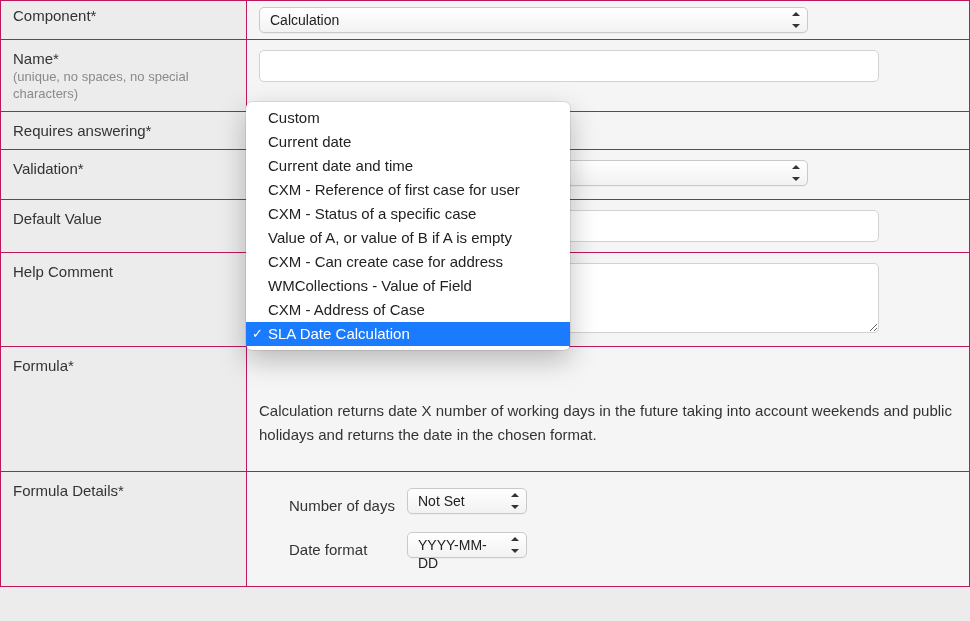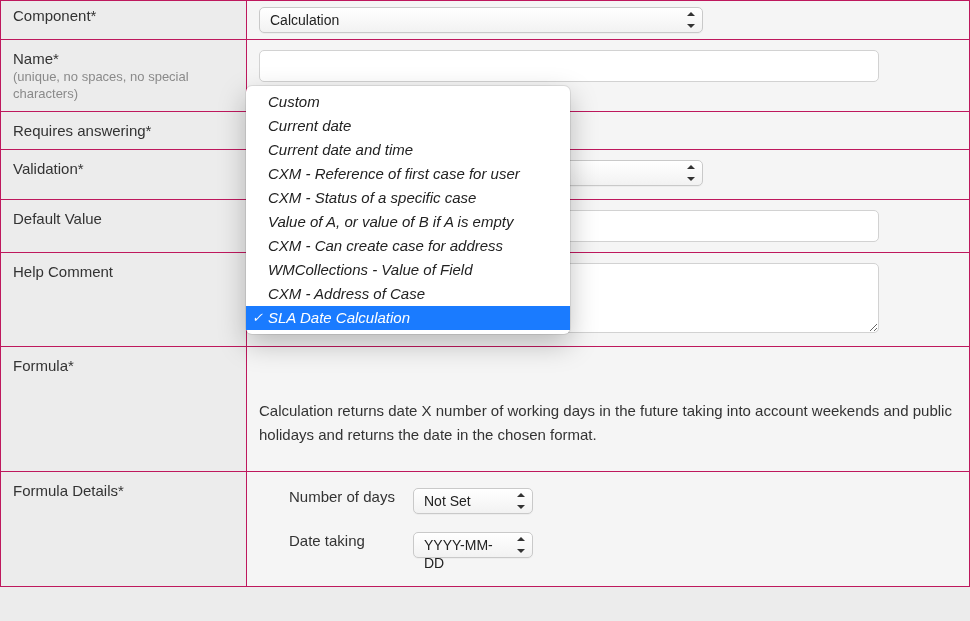--- a/index.html
+++ b/index.html
@@ -31,21 +31,21 @@
   .label-text { color: #333; }
   .label-hint { color: #8a8a8a; font-size: 13px; }
 
   
   .select-wrap {
     position: relative;
     display: inline-block;
     width: 440px;
   }
   .select-wrap.small { width: 120px; }
-  .select-wrap.mid { width: 444px; }
+  .select-wrap.mid { width: 549px; }
   .select-box {
     width: 100%;
     height: 26px;
     background: linear-gradient(#ffffff,#f2f2f2);
     border: 1px solid #c9c9c9;
     border-radius: 5px;
     padding: 3px 24px 3px 10px;
     font-size: 14px;
     color: #222;
     line-height: 18px;
@@ -84,36 +84,35 @@
     border-radius: 5px;
     background: #fff;
     padding: 6px 10px;
     font-size: 14px;
     resize: both;
   }
 
   .desc-text { color: #333; font-size: 15px; line-height: 1.6; max-width: 700px; }
 
   
-  .kv-row { display:flex; align-items:flex-start; gap:14px; margin:6px 0 18px 30px; }
+  .kv-row { display:flex; align-items:flex-end; gap:8px; margin:6px 0 18px 30px; }
   .kv-label { width: 110px; color:#333; font-size:15px; }
 
   
   .popover {
     position: absolute;
-    left: 246px; top: 86px;
+    left: 246px; top: 102px;
     width: 324px;
     background: #fff;
     border-radius: 6px;
     box-shadow: 0 10px 28px rgba(0,0,0,.25), 0 0 0 1px rgba(0,0,0,.08);
     padding: 4px 0;
     z-index: 50;
     font-size: 15px;
     color: #222;
-    font-style: italic;
   }
   .popover .opt {
     padding: 2px 14px 2px 22px;
     line-height: 20px;
     white-space: nowrap;
     cursor: default;
   }
   .popover .opt.selected {
     background: #1a7bff;
     color: #fff;
@@ -195,21 +194,21 @@
     <td class="label-col"><span class="label-text">Formula Details*</span></td>
     <td class="field-col">
       <div class="kv-row">
         <span class="kv-label">Number of days</span>
         <div class="select-wrap small">
           <div class="select-box">Not Set</div>
           <span class="select-arrows"></span>
         </div>
       </div>
       <div class="kv-row">
-        <span class="kv-label">Date taking</span>
+        <span class="kv-label">Date format</span>
         <div class="select-wrap small">
           <div class="select-box">YYYY-MM-DD</div>
           <span class="select-arrows"></span>
         </div>
       </div>
     </td>
   </tr>
 </tbody>
     </table>
 

